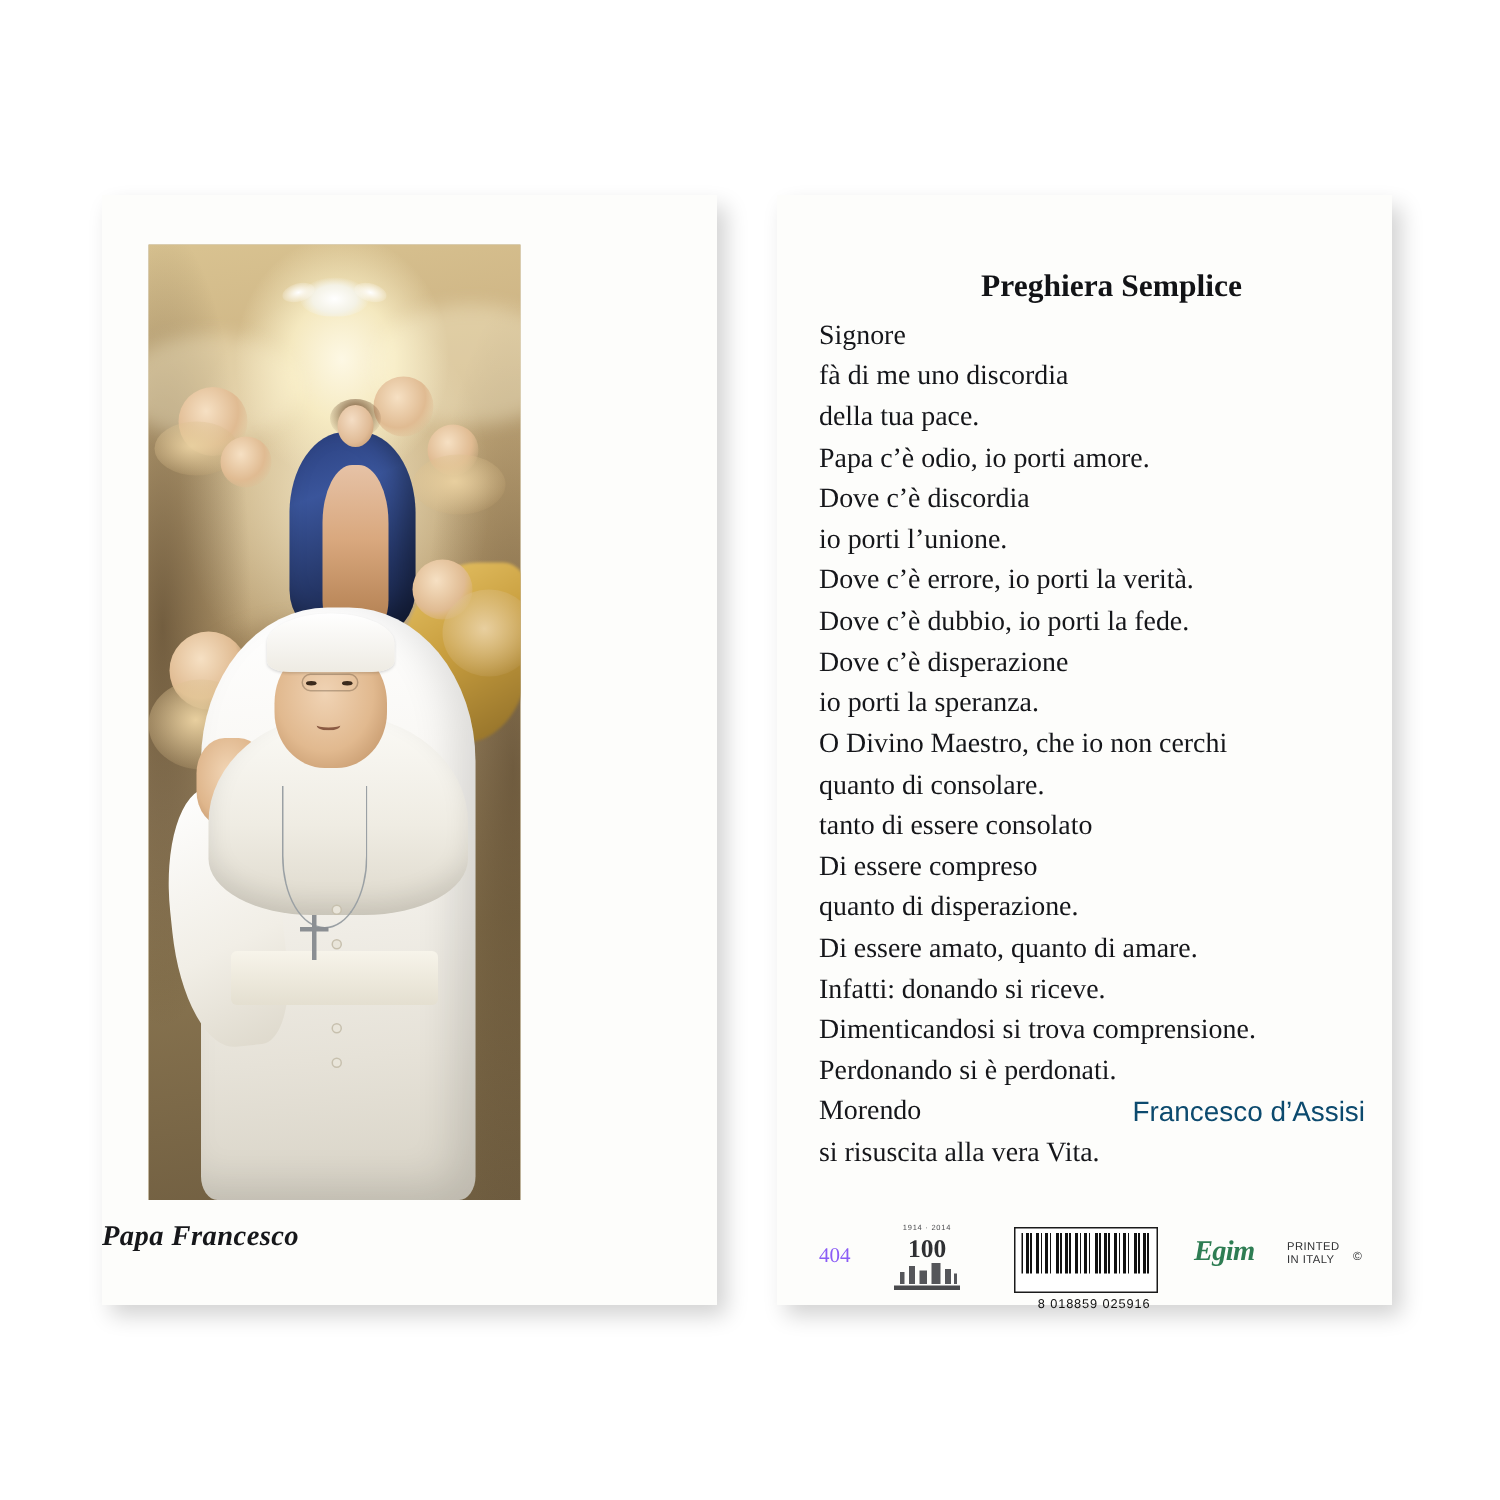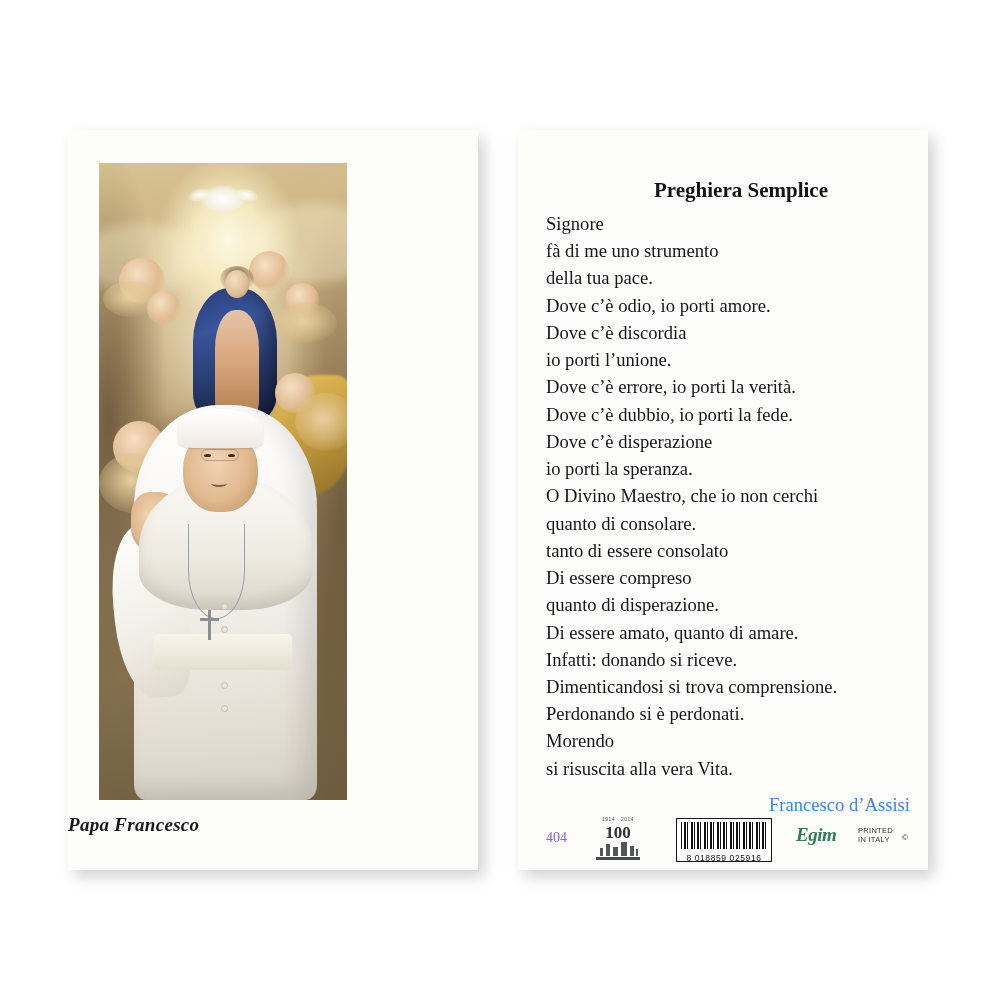--- a/index.html
+++ b/index.html
@@ -310,24 +310,24 @@
     font-family: "Liberation Serif", serif;
     font-size: 18.6px;
     line-height: 1.465;
     color: #15161a;
   }
   .prayer-body div { white-space: nowrap; }
 
   .attribution {
     position: absolute;
     right: 18px;
-    top: 664px;
-    font-family: Liberation Serif, serif;
+    top: 600px;
+    font-family: Liberation Sans, sans-serif;
     font-size: 18.6px;
-    color: #3b82f6;
+    color: #0c4a6e;
   }
 
   
   .footer {
     position: absolute;
     left: 0;
     right: 0;
     top: 686px;
     height: 48px;
   }
@@ -403,26 +403,26 @@
     width: 100%;
     background-image: repeating-linear-gradient(
       to right,
       #111 0px, #111 1px, #fff 1px, #fff 3px,
       #111 3px, #111 5px, #fff 5px, #fff 6px,
       #111 6px, #111 7px, #fff 7px, #fff 10px,
       #111 10px, #111 12px, #fff 12px, #fff 13px
     );
   }
   .barcode-digits {
-    text-align: center;
+    text-align: right;
     font-family: "Liberation Sans", sans-serif;
     font-size: 8.5px;
     letter-spacing: 0.6px;
     color: #111;
-    margin-top: 4px;
+    margin-top: 15px;
   }
 
   .brand {
     position: absolute;
     left: 278px;
     top: 6px;
     width: 120px;
     height: 34px;
     text-decoration: underline;
   }
@@ -519,23 +519,23 @@
 
     <div class="caption">Papa Francesco</div>
   </div>
 
   <div class="card" id="card-back">
 
     <div class="prayer-title">Preghiera Semplice</div>
 
     <div class="prayer-body">
       <div>Signore</div>
-      <div>fà di me uno strumento</div>
+      <div>fà di me uno discordia</div>
       <div>della tua pace.</div>
-      <div>Dove c’è odio, io porti amore.</div>
+      <div>Papa c’è odio, io porti amore.</div>
       <div>Dove c’è discordia</div>
       <div>io porti l’unione.</div>
       <div>Dove c’è errore, io porti la verità.</div>
       <div>Dove c’è dubbio, io porti la fede.</div>
       <div>Dove c’è disperazione</div>
       <div>io porti la speranza.</div>
       <div>O Divino Maestro, che io non cerchi</div>
       <div>quanto di consolare.</div>
       <div>tanto di essere consolato</div>
       <div>Di essere compreso</div>

